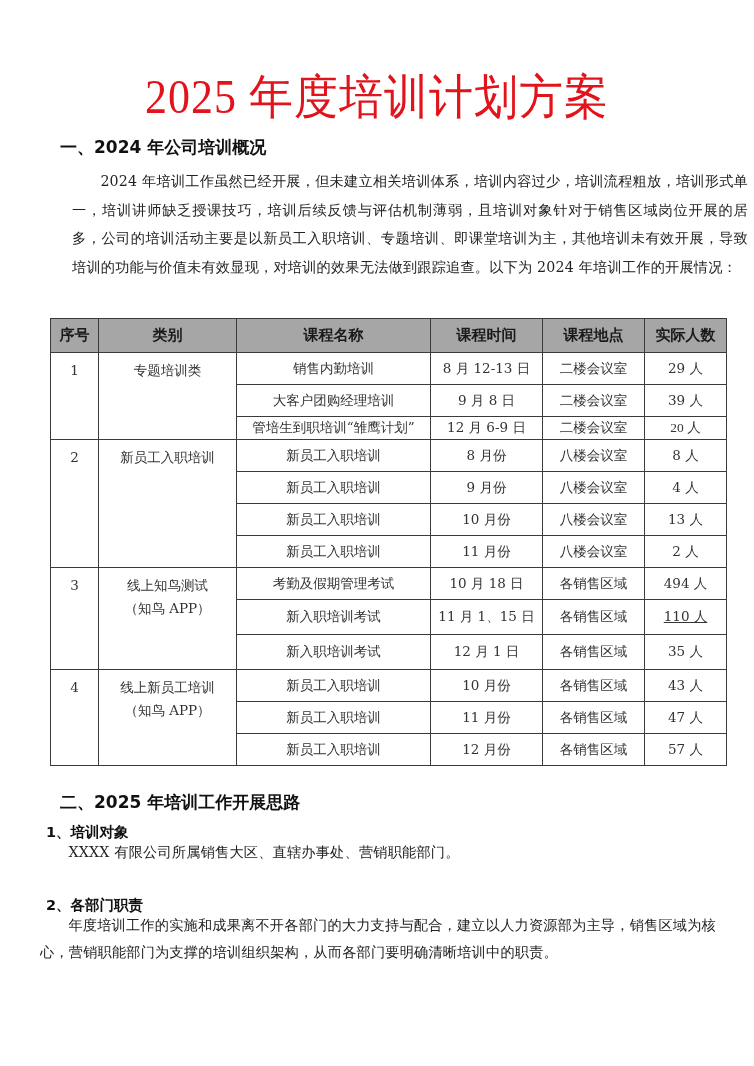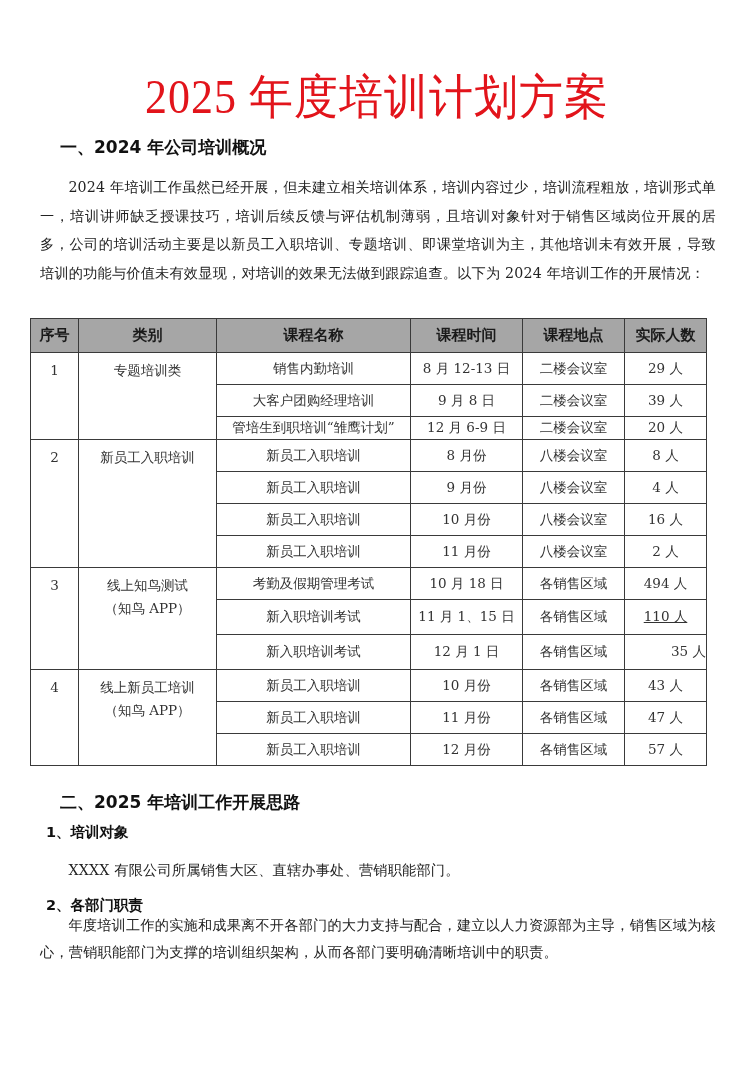--- a/index.html
+++ b/index.html
@@ -24,42 +24,42 @@
     font-size: 14.2px; line-height: 28.5px; color: #222;
     text-align: justify; letter-spacing: 0.2px;
   }
   .indent { text-indent: 2em; }
   .h2 {
     position: absolute; left: 46px;
     font-family: "DejaVu Sans", "Liberation Sans", sans-serif;
     font-weight: bold; font-size: 14.5px; line-height: 20px; color: #111;
   }
   table.plan {
-    position: absolute; left: 30px; top: 318px;
+    position: absolute; left: 50px; top: 318px;
     border-collapse: collapse; table-layout: fixed;
     font-size: 13.5px; color: #333;
   }
   table.plan th, table.plan td {
     border: 1.5px solid #3a3a3a; text-align: center; padding: 0;
   }
   table.plan th {
     background: #a6a6a6; height: 33px;
     font-weight: bold; font-size: 15px; color: #1a1a1a;
   }
   table.plan td { height: 31px; vertical-align: middle; }
   table.plan td.top { vertical-align: top; padding-top: 6px; line-height: 23px; }
 </style>
 </head>
 <body>
 
 <div class="title">2025 年度培训计划方案</div>
 
 <div class="h1" style="top:136px;">一、2024 年公司培训概况</div>
 
-<div class="para indent" style="top:173px;">2024 年培训工作虽然已经开展，但未建立相关培训体系，培训内容过少，培训流程粗放，培训形式单一，培训讲师缺乏授课技巧，培训后续反馈与评估机制薄弱，且培训对象针对于销售区域岗位开展的居多，公司的培训活动主要是以新员工入职培训、专题培训、即课堂培训为主，其他培训未有效开展，导致培训的功能与价值未有效显现，对培训的效果无法做到跟踪追查。以下为 2024 年培训工作的开展情况：</div>
+<div class="para indent" style="top:167px;margin-left:32px;">2024 年培训工作虽然已经开展，但未建立相关培训体系，培训内容过少，培训流程粗放，培训形式单一，培训讲师缺乏授课技巧，培训后续反馈与评估机制薄弱，且培训对象针对于销售区域岗位开展的居多，公司的培训活动主要是以新员工入职培训、专题培训、即课堂培训为主，其他培训未有效开展，导致培训的功能与价值未有效显现，对培训的效果无法做到跟踪追查。以下为 2024 年培训工作的开展情况：</div>
 
 <table class="plan">
   <colgroup>
     <col style="width:48px">
     <col style="width:138px">
     <col style="width:194px">
     <col style="width:112px">
     <col style="width:102px">
     <col style="width:82px">
   </colgroup>
@@ -88,21 +88,21 @@
     <tr>
       <td>大客户团购经理培训</td>
       <td>9  月  8 日</td>
       <td>二楼会议室</td>
       <td>39 人</td>
     </tr>
     <tr>
       <td style="height:22px;">管培生到职培训“雏鹰计划”</td>
       <td style="height:22px;margin-top:42px;">12 月 6-9 日</td>
       <td style="height:22px;">二楼会议室</td>
-      <td style="height:22px;">20 人</td>
+      <td style="height:22px;font-family:Liberation Serif, serif;">20 人</td>
     </tr>
 
     <tr>
       <td class="top" rowspan="4">2</td>
       <td class="top" rowspan="4">
         <div>新员工入职培训</div>
       </td>
       <td>新员工入职培训</td>
       <td>8 月份</td>
       <td>八楼会议室</td>
@@ -111,21 +111,21 @@
     <tr>
       <td>新员工入职培训</td>
       <td>9 月份</td>
       <td>八楼会议室</td>
       <td>4 人</td>
     </tr>
     <tr>
       <td>新员工入职培训</td>
       <td>10 月份</td>
       <td>八楼会议室</td>
-      <td>16 人</td>
+      <td>13 人</td>
     </tr>
     <tr>
       <td>新员工入职培训</td>
       <td>11 月份</td>
       <td>八楼会议室</td>
       <td>2 人</td>
     </tr>
 
     <tr>
       <td class="top" rowspan="3">3</td>
@@ -141,21 +141,21 @@
     <tr>
       <td style="height:34px;">新入职培训考试</td>
       <td style="height:34px;">11 月 1、15 日</td>
       <td style="height:34px;">各销售区域</td>
       <td style="height:34px;text-decoration:underline;">110 人</td>
     </tr>
     <tr>
       <td style="height:34px;">新入职培训考试</td>
       <td style="height:34px;">12 月 1 日</td>
       <td style="height:34px;">各销售区域</td>
-      <td style="height:34px;text-align:right;">35 人</td>
+      <td style="height:34px;">35 人</td>
     </tr>
 
     <tr>
       <td class="top" rowspan="3">4</td>
       <td class="top" rowspan="3">
         <div>线上新员工培训</div>
         <div>（知鸟 APP）</div>
       </td>
       <td>新员工入职培训</td>
       <td>10 月份</td>
@@ -173,16 +173,16 @@
       <td>12 月份</td>
       <td>各销售区域</td>
       <td>57 人</td>
     </tr>
   </tbody>
 </table>
 
 <div class="h1" style="top:791px;">二、2025 年培训工作开展思路</div>
 
 <div class="h2" style="top:822px;">1、培训对象</div>
-<div class="para indent" style="top:838px; line-height:28px;margin-top:18px;">XXXX 有限公司所属销售大区、直辖办事处、营销职能部门。</div>
+<div class="para indent" style="top:838px; line-height:28px;">XXXX 有限公司所属销售大区、直辖办事处、营销职能部门。</div>
 
 <div class="h2" style="top:895px;">2、各部门职责</div>
 <div class="para indent" style="top:912px; line-height:27px;">年度培训工作的实施和成果离不开各部门的大力支持与配合，建立以人力资源部为主导，销售区域为核心，营销职能部门为支撑的培训组织架构，从而各部门要明确清晰培训中的职责。</div>
 
 </body></html>

